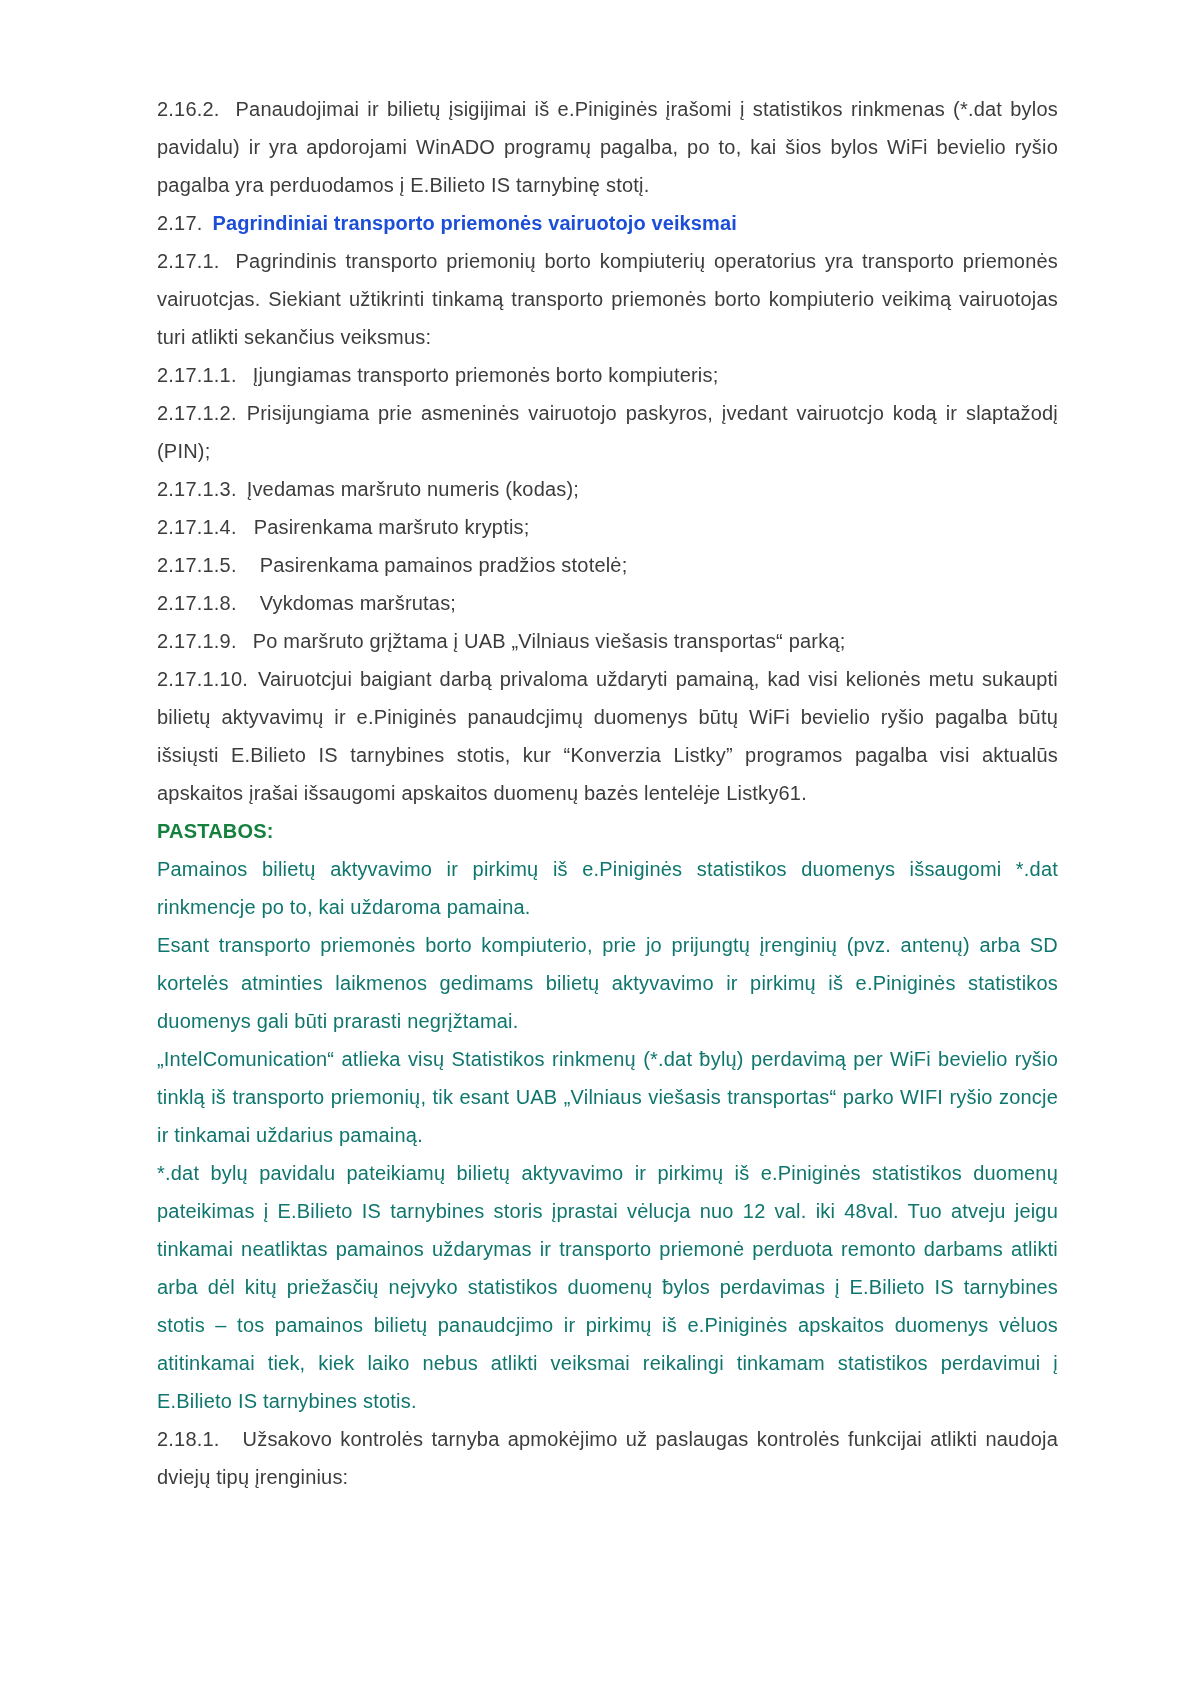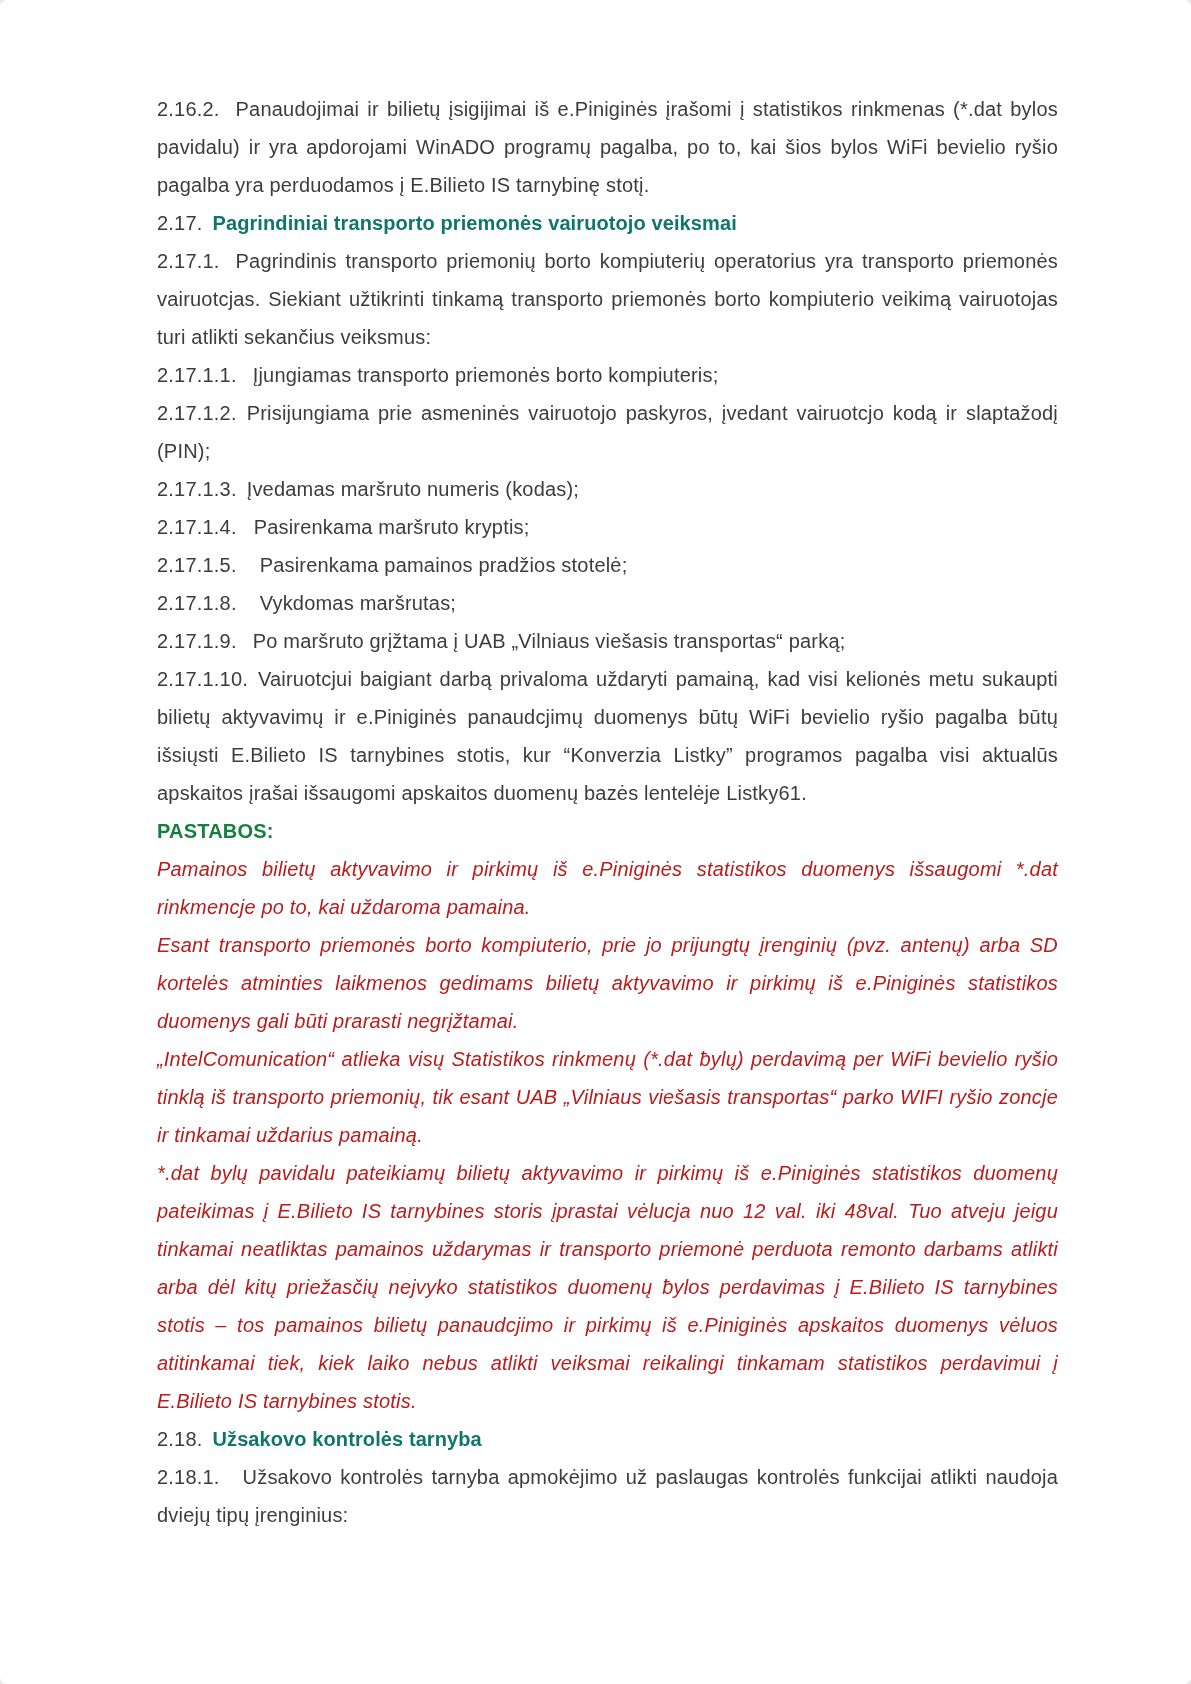--- a/index.html
+++ b/index.html
@@ -3,43 +3,42 @@
 <meta charset="utf-8">
 <style>
   html, body { margin: 0; padding: 0; background: #e9e9e9; }
   .page {
     position: relative;
     width: 1191px;
     height: 1684px;
     margin: 0 auto;
     background: #ffffff;
     overflow: hidden;
-    border-radius: 7px;
   }
   .content {
     position: absolute;
     left: 157px;
     top: 90px;
     width: 901px;
     font-family: "Liberation Sans", sans-serif;
     font-size: 20px;
     line-height: 38px;
     color: #3c3c3c;
     text-align: justify;
     letter-spacing: 0.2px;
   }
   .content p { margin: 0; padding: 0; }
   .num { display: inline; }
   .g1 { margin-right: 17px; }
   .g2 { margin-right: 10px; }
   .g3 { margin-right: 16px; }
   .g4 { margin-right: 23px; }
-  .heading .txt { font-weight: 700; color: #0f766e; letter-spacing: 0.1px; }
+  .heading .txt { font-weight: 700; color: #1d4ed8; letter-spacing: 0.1px; }
   .pastabos { font-weight: 700; color: #15803d; text-align: left; }
-  .note { font-style: italic; color: #b91c1c; }
+  .note { color: #0f766e; }
 </style>
 </head>
 <body>
 
 <div class="page">
   <div class="content">
 
     <p><span class="num g3">2.16.2.</span><span class="txt">Panaudojimai ir bilietų įsigijimai iš e.Piniginės įrašomi į statistikos rinkmenas (*.dat bylos pavidalu) ir yra apdorojami WinADO programų pagalba, po to, kai šios bylos WiFi bevielio ryšio pagalba yra perduodamos į E.Bilieto IS tarnybinę stotį.</span></p>
 
     <p class="heading"><span class="num g2">2.17.</span><span class="txt">Pagrindiniai transporto priemonės vairuotojo veiksmai</span></p>
@@ -67,18 +66,17 @@
     <p class="pastabos"><span class="txt">PASTABOS:</span></p>
 
     <p class="note"><span class="txt">Pamainos bilietų aktyvavimo ir pirkimų iš e.Piniginės statistikos duomenys išsaugomi *.dat rinkmencje po to, kai uždaroma pamaina.</span></p>
 
     <p class="note"><span class="txt">Esant transporto priemonės borto kompiuterio, prie jo prijungtų įrenginių (pvz. antenų) arba SD kortelės atminties laikmenos gedimams bilietų aktyvavimo ir pirkimų iš e.Piniginės statistikos duomenys gali būti prarasti negrįžtamai.</span></p>
 
     <p class="note"><span class="txt">„IntelComunication“ atlieka visų Statistikos rinkmenų (*.dat ƀylų) perdavimą per WiFi bevielio ryšio tinklą iš transporto priemonių, tik esant UAB „Vilniaus viešasis transportas“ parko WIFI ryšio zoncje ir tinkamai uždarius pamainą.</span></p>
 
     <p class="note"><span class="txt">*.dat bylų pavidalu pateikiamų bilietų aktyvavimo ir pirkimų iš e.Piniginės statistikos duomenų pateikimas į E.Bilieto IS tarnybines storis įprastai vėlucja nuo 12 val. iki 48val. Tuo atveju jeigu tinkamai neatliktas pamainos uždarymas ir transporto priemonė perduota remonto darbams atlikti arba dėl kitų priežasčių nejvyko statistikos duomenų ƀylos perdavimas į E.Bilieto IS tarnybines stotis – tos pamainos bilietų panaudcjimo ir pirkimų iš e.Piniginės apskaitos duomenys vėluos atitinkamai tiek, kiek laiko nebus atlikti veiksmai reikalingi tinkamam statistikos perdavimui į E.Bilieto IS tarnybines stotis.</span></p>
 
-    <p class="heading"><span class="num g2">2.18.</span><span class="txt">Užsakovo kontrolės tarnyba</span></p>
 
     <p><span class="num g4">2.18.1.</span><span class="txt">Užsakovo kontrolės tarnyba apmokėjimo už paslaugas kontrolės funkcijai atlikti naudoja dviejų tipų įrenginius:</span></p>
 
   </div>
 </div>
 
 </body></html>

